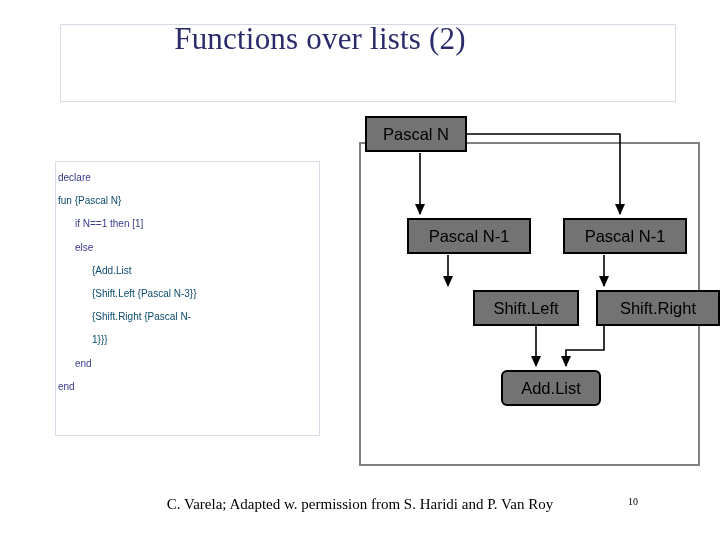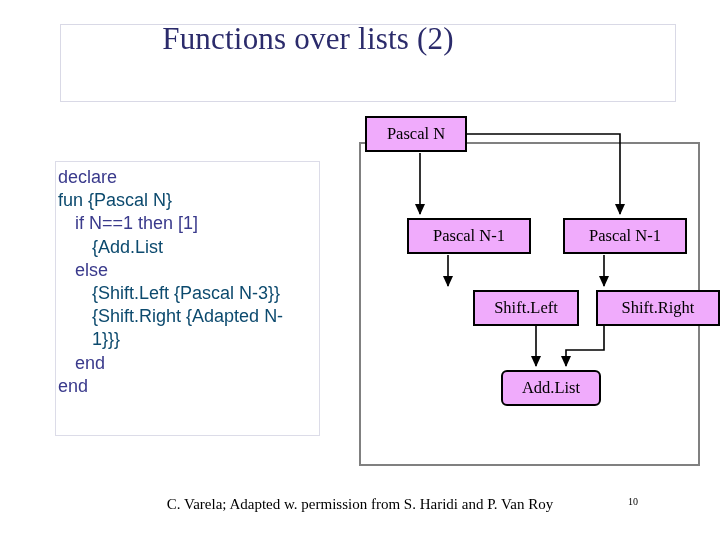--- a/index.html
+++ b/index.html
@@ -32,39 +32,40 @@
     width: 616px;
     height: 78px;
     display: flex;
     align-items: center;
     justify-content: center;
     font-family: "Liberation Serif", serif;
     font-size: 31px;
     color: #2b2b6b;
     letter-spacing: 0.2px;
     white-space: nowrap;
+    padding-left: 12px;
   }
 
   
   .code-panel {
     position: absolute;
     left: 55px;
     top: 161px;
     width: 265px;
     height: 275px;
     border: 1px solid #dcdce8;
     box-sizing: border-box;
     background: #ffffff;
   }
   .code-lines {
     position: absolute;
     left: 58px;
     top: 166px;
     width: 270px;
-    font-size: 18px;
+    font-size: 10px;
     line-height: 23.2px;
     color: #000000;
   }
   .code-line {
     white-space: pre-wrap;
     color: #0c4a6e;
   }
   .code-line.kw {
     color: #3a3a8c;
   }
@@ -81,26 +82,26 @@
     height: 324px;
     border: 2px solid #808080;
     box-sizing: border-box;
     background: #ffffff;
   }
 
   
   .node {
     position: absolute;
     border: 2px solid #000000;
-    background: #f0abfc;
+    background: #737373;
     box-sizing: border-box;
     display: flex;
     align-items: center;
     justify-content: center;
-    font-family: Liberation Serif, serif;
+    font-family: Liberation Sans, sans-serif;
     font-size: 16.5px;
     color: #000000;
     white-space: nowrap;
   }
   .node-pascaln {
     left: 365px;
     top: 116px;
     width: 102px;
     height: 36px;
     z-index: 3;
@@ -174,24 +175,24 @@
 <body>
 
 <div class="title-box"></div>
 <div class="title-text">Functions over lists (2)</div>
 
 <div class="code-panel"></div>
 <div class="code-lines">
   <div class="code-line kw">declare</div>
   <div class="code-line">fun {Pascal N}</div>
   <div class="code-line kw ind1">if N==1 then [1]</div>
+  <div class="code-line kw ind1">else</div>
   <div class="code-line ind2">{Add.List</div>
-  <div class="code-line kw ind1">else</div>
   <div class="code-line ind3">{Shift.Left {Pascal N-3}}</div>
-  <div class="code-line ind3">{Shift.Right {Adapted N-</div>
+  <div class="code-line ind3">{Shift.Right {Pascal N-</div>
   <div class="code-line ind3">1}}}</div>
   <div class="code-line kw ind1">end</div>
   <div class="code-line kw">end</div>
 </div>
 
 <div class="diagram-panel"></div>
 
 <svg class="arrow-layer" viewBox="0 0 720 540">
   <defs>
     <marker id="ah" markerWidth="9" markerHeight="9" refX="6.4" refY="3.2" orient="auto">

